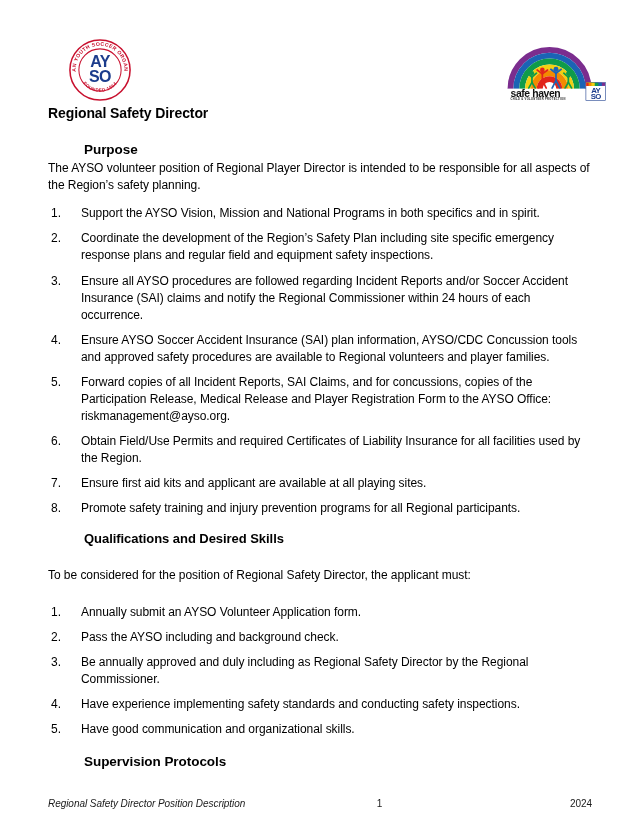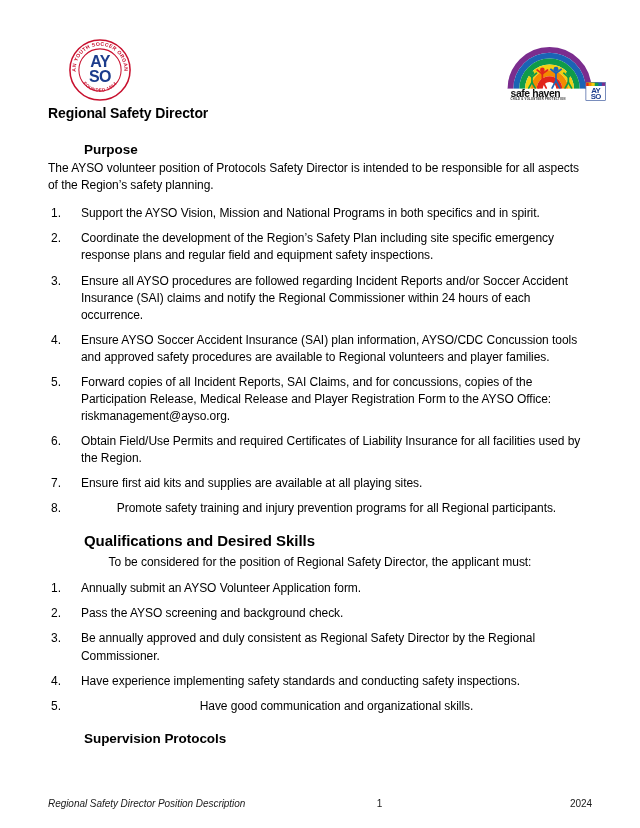--- a/index.html
+++ b/index.html
@@ -53,53 +53,52 @@
   }
   h2.sec-head {
     font-size: 13.5px;
     font-weight: bold;
     margin: 0 0 2px 0;
     line-height: 1.3;
     letter-spacing: -0.05px;
     padding-left: 36px;
   }
   h2.sec-head.big {
-    font-size: 15px;
-    margin-bottom: 4px;
+    font-size: 13px;
+    margin-bottom: 19px;
   }
   h2.sec-head.spaced {
     margin-top: 15px;
   }
   p.body {
     font-size: 12px;
     line-height: 1.42;
     margin: 0 0 11px 0;
     letter-spacing: -0.05px;
   }
   p.body.tight {
-    margin-bottom: 9px;
-    text-align: center;
+    margin-bottom: 20px;
   }
 
   ol.numlist {
     list-style: none;
     margin: 0 0 14px 0;
     padding: 0;
     counter-reset: li;
   }
   ol.numlist > li {
     counter-increment: li;
     position: relative;
     padding-left: 33px;
     font-size: 12px;
     line-height: 1.42;
     margin-bottom: 8px;
     letter-spacing: -0.05px;
   }
-  ol.numlist > li:last-child { margin-bottom: 0; text-align: center; }
+  ol.numlist > li:last-child { margin-bottom: 0; }
   ol.numlist > li::before {
     content: counter(li) ".";
     position: absolute;
     left: 3px;
     top: 0;
     font-size: 12px;
   }
 
   
   .footer {
@@ -206,39 +205,39 @@
           <text x="141" y="90" font-size="12" font-weight="bold" fill="#1B3C8C" font-family="'Liberation Sans', sans-serif" text-anchor="middle" letter-spacing="-1">AY</text>
           <text x="141" y="100" font-size="12" font-weight="bold" fill="#1B3C8C" font-family="'Liberation Sans', sans-serif" text-anchor="middle" letter-spacing="-1">SO</text>
         </g>
       </svg>
     </div>
   </div>
 
   <h1 class="doc-title">Regional Safety Director</h1>
 
   <h2 class="sec-head">Purpose</h2>
-  <p class="body">The AYSO volunteer position of Protocols Safety Director is intended to be responsible for all aspects of the Region’s safety planning.</p>
+  <p class="body">The AYSO volunteer position of Regional Player Director is intended to be responsible for all aspects of the Region’s safety planning.</p>
 
   <ol class="numlist">
     <li>Support the AYSO Vision, Mission and National Programs in both specifics and in spirit.</li>
     <li>Coordinate the development of the Region’s Safety Plan including site specific emergency response plans and regular field and equipment safety inspections.</li>
     <li>Ensure all AYSO procedures are followed regarding Incident Reports and/or Soccer Accident Insurance (SAI) claims and notify the Regional Commissioner within 24 hours of each occurrence.</li>
     <li>Ensure AYSO Soccer Accident Insurance (SAI) plan information, AYSO/CDC Concussion tools and approved safety procedures are available to Regional volunteers and player families.</li>
     <li>Forward copies of all Incident Reports, SAI Claims, and for concussions, copies of the Participation Release, Medical Release and Player Registration Form to the AYSO Office: riskmanagement@ayso.org.</li>
     <li>Obtain Field/Use Permits and required Certificates of Liability Insurance for all facilities used by the Region.</li>
-    <li>Ensure first aid kits and supplies are available at all playing sites.</li>
+    <li>Ensure first aid kits and applicant are available at all playing sites.</li>
     <li>Promote safety training and injury prevention programs for all Regional participants.</li>
   </ol>
 
   <h2 class="sec-head big">Qualifications and Desired Skills</h2>
   <p class="body tight">To be considered for the position of Regional Safety Director, the applicant must:</p>
   <ol class="numlist">
     <li>Annually submit an AYSO Volunteer Application form.</li>
-    <li>Pass the AYSO screening and background check.</li>
-    <li>Be annually approved and duly consistent as Regional Safety Director by the Regional Commissioner.</li>
+    <li>Pass the AYSO including and background check.</li>
+    <li>Be annually approved and duly including as Regional Safety Director by the Regional Commissioner.</li>
     <li>Have experience implementing safety standards and conducting safety inspections.</li>
     <li>Have good communication and organizational skills.</li>
   </ol>
 
   <h2 class="sec-head spaced">Supervision Protocols</h2>
 
   <div class="footer">
     <span class="f-left">Regional Safety Director Position Description</span>
     <span class="f-center">1</span>
     <span class="f-right">2024</span>

